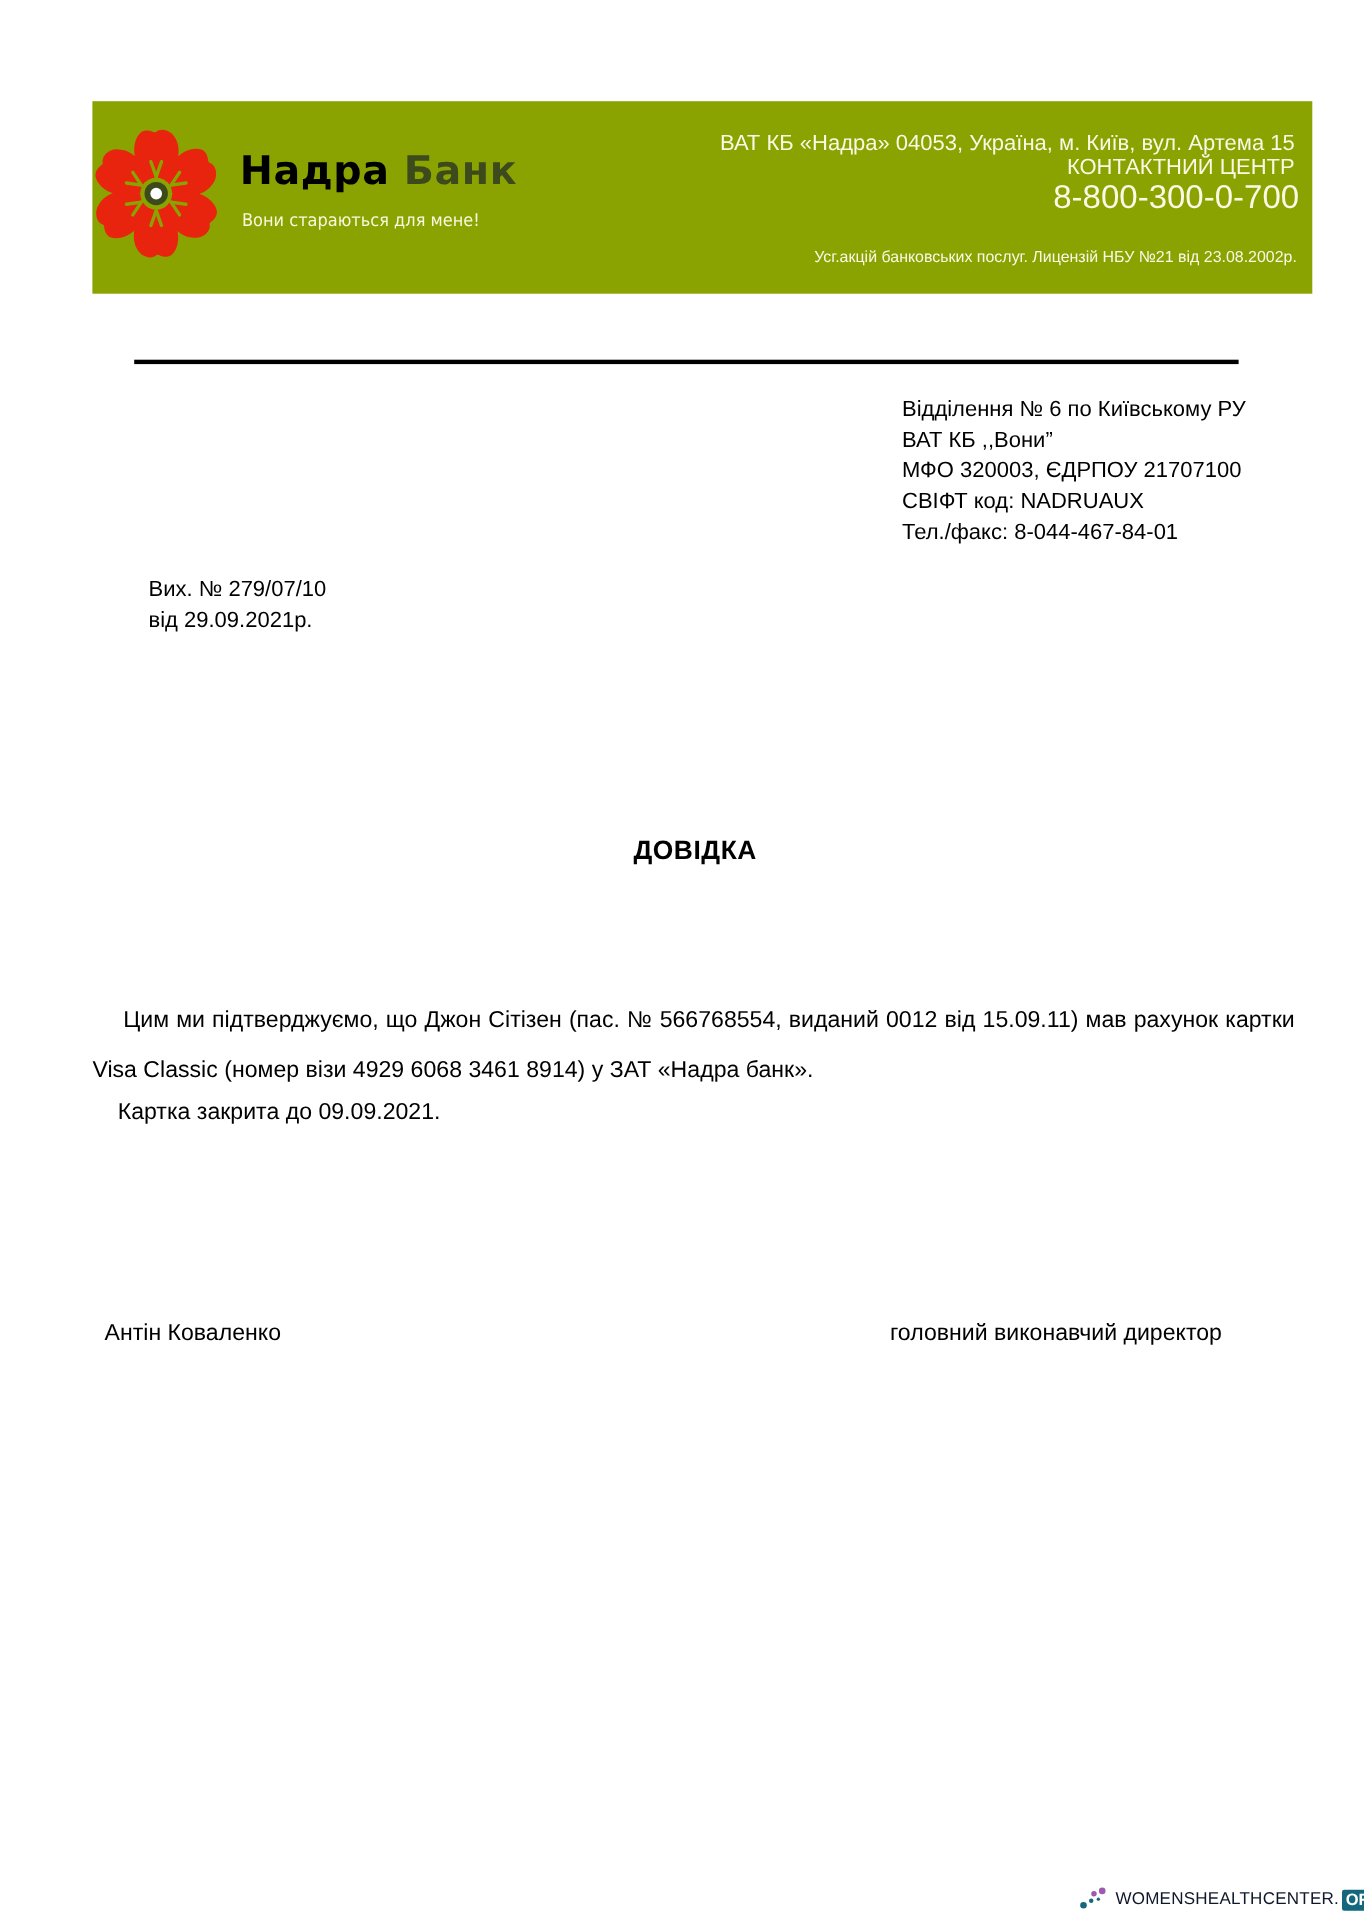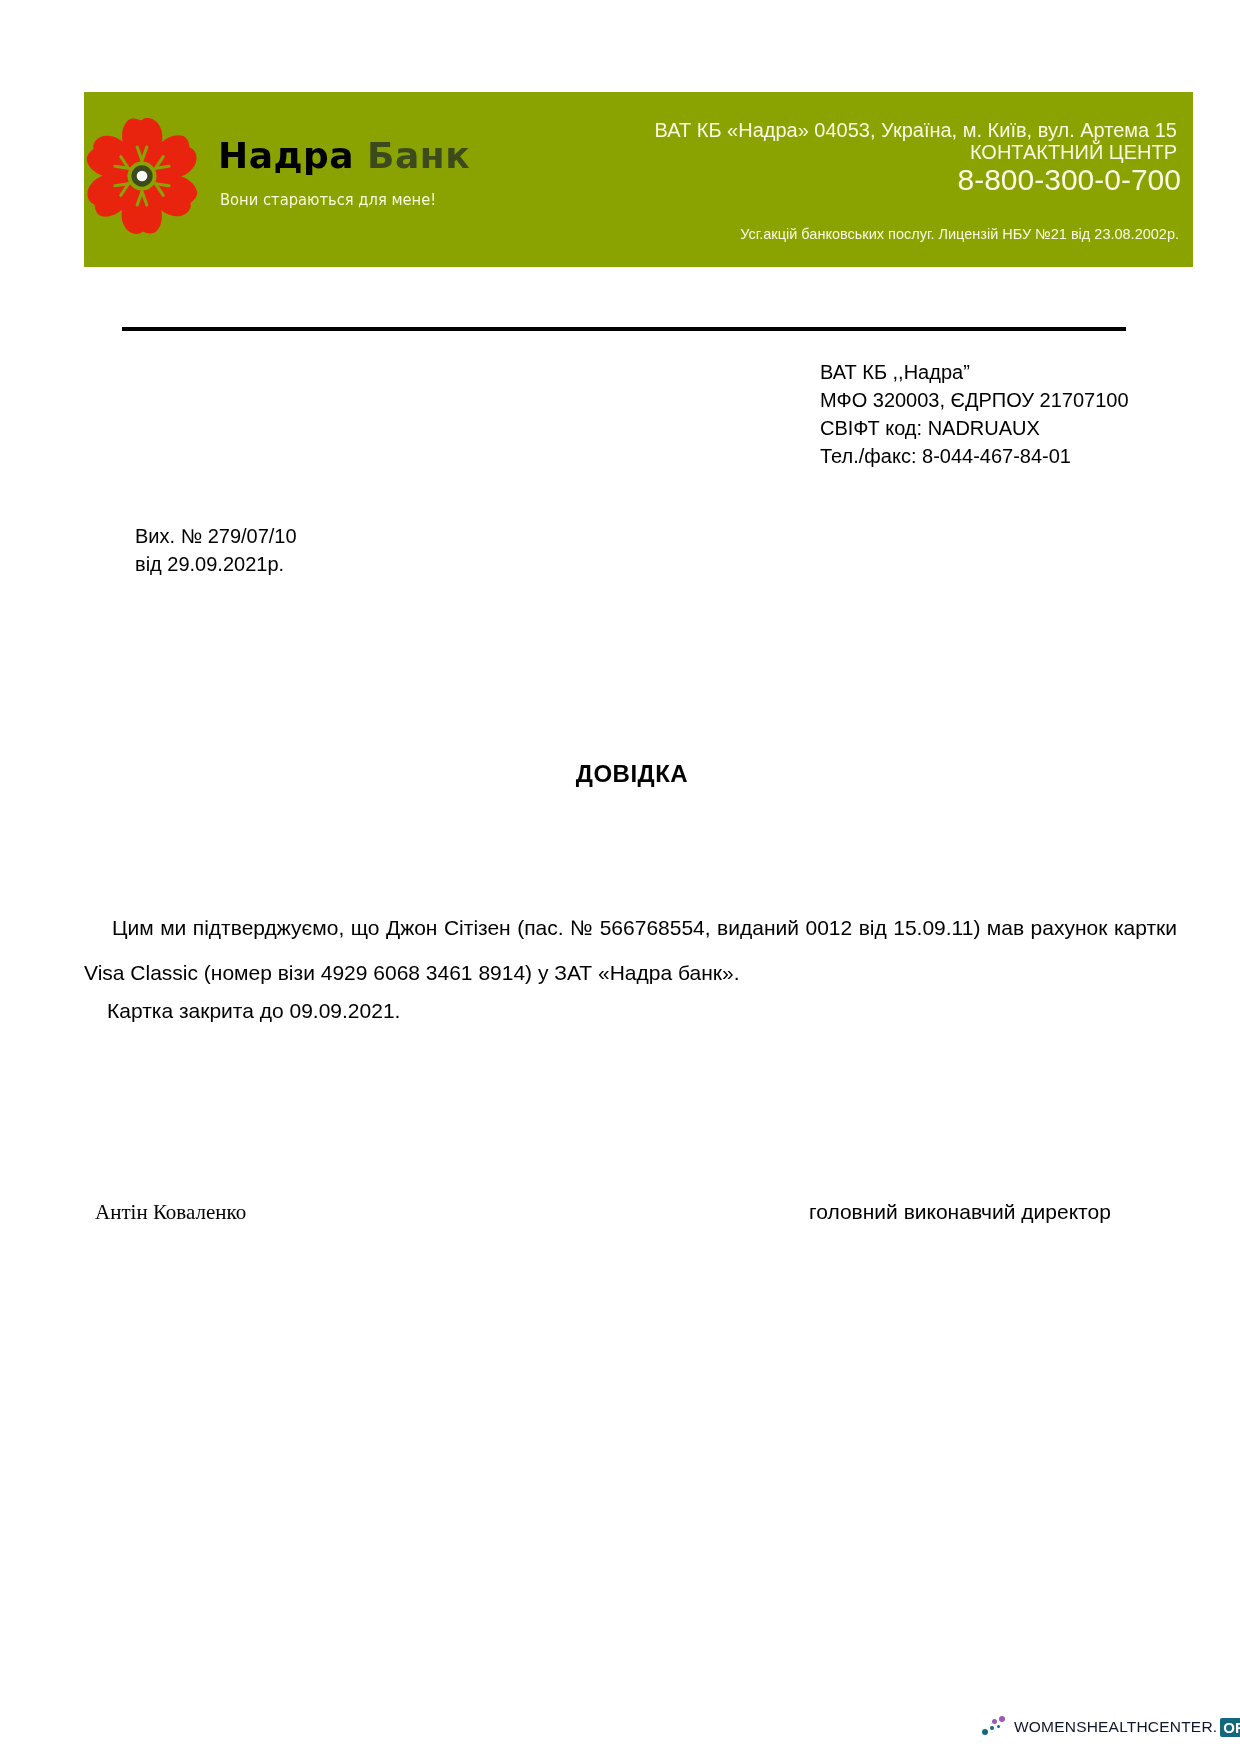--- a/index.html
+++ b/index.html
@@ -19,21 +19,21 @@
   .tagline { position: absolute; left: 136px; top: 100px; font-family: "DejaVu Sans", sans-serif; font-size: 16px; color: #fbf8e0; line-height: 1; transform: scaleX(0.92); transform-origin: left; }
   .bank-addr { position: absolute; right: 16px; top: 27px; color: #fbf8e6; text-align: right; font-size: 20px; line-height: 22px; white-space: nowrap; }
   .phone { position: absolute; right: 12px; top: 73px; color: #fbf8e6; font-size: 30px; line-height: 1; white-space: nowrap; text-align: right; }
   .license { position: absolute; right: 14px; top: 135px; color: #fbf8e6; font-size: 14.5px; line-height: 1; white-space: nowrap; text-align: center; }
   .rule { position: absolute; left: 122px; top: 327px; width: 1004px; height: 4px; background: #000; }
   .branch { position: absolute; left: 820px; top: 358px; font-size: 20px; line-height: 28px; white-space: nowrap; }
   .ref { position: absolute; left: 135px; top: 522px; font-size: 20px; line-height: 28px; white-space: nowrap; }
   .title { position: absolute; left: 0; width: 1264px; top: 760px; text-align: center; font-size: 24px; font-weight: bold; letter-spacing: 0.5px; }
   .body-p1 { position: absolute; left: 84px; width: 1093px; top: 905px; font-size: 21px; line-height: 45px; text-align: justify; text-indent: 28px; }
   .body-p2 { position: absolute; left: 107px; top: 996px; font-size: 21px; line-height: 30px; white-space: nowrap; }
-  .sig-name { position: absolute; left: 95px; top: 1200px; font-size: 21px; white-space: nowrap; font-family: Liberation Serif, serif; }
+  .sig-name { position: absolute; left: 95px; top: 1200px; font-size: 21px; white-space: nowrap; }
   .sig-title { position: absolute; left: 809px; top: 1200px; font-size: 21px; white-space: nowrap; }
   .wm { position: absolute; left: 982px; top: 1712px; height: 30px; display: flex; align-items: center; }
   .wm-dots { width: 30px; height: 24px; position: relative; }
   .wm-dots span { position: absolute; border-radius: 50%; }
   .wm-text { color: #0f172a; font-size: 15.5px; letter-spacing: 0.2px; margin-left: 2px; }
   .wm-org { background: #13687e; color: #ffffff; font-size: 15px; font-weight: bold; padding: 1px 3px; border-radius: 2px; margin-left: 3px; }
 </style>
 </head>
 <body>
 
@@ -86,21 +86,22 @@
     <div>ВАТ КБ «Надра» 04053, Україна, м. Київ, вул. Артема 15</div>
     <div>КОНТАКТНИЙ ЦЕНТР</div>
   </div>
   <div class="phone">8-800-300-0-700</div>
   <div class="license">Усг.акцій банковських послуг. Лицензій НБУ №21 від 23.08.2002р.</div>
 </div>
 
 <div class="rule"></div>
 
 <div class="branch">
-  <div>ВАТ КБ ,,Надра”</div>
+  <div>Відділення № 6 по Київському РУ</div>
+  <div>ВАТ КБ ,,Вони”</div>
   <div>МФО 320003, ЄДРПОУ 21707100</div>
   <div>СВІФТ код: NADRUAUX</div>
   <div>Тел./факс: 8-044-467-84-01</div>
 </div>
 
 <div class="ref">
   <div>Вих. № 279/07/10</div>
   <div>від 29.09.2021р.</div>
 </div>
 

